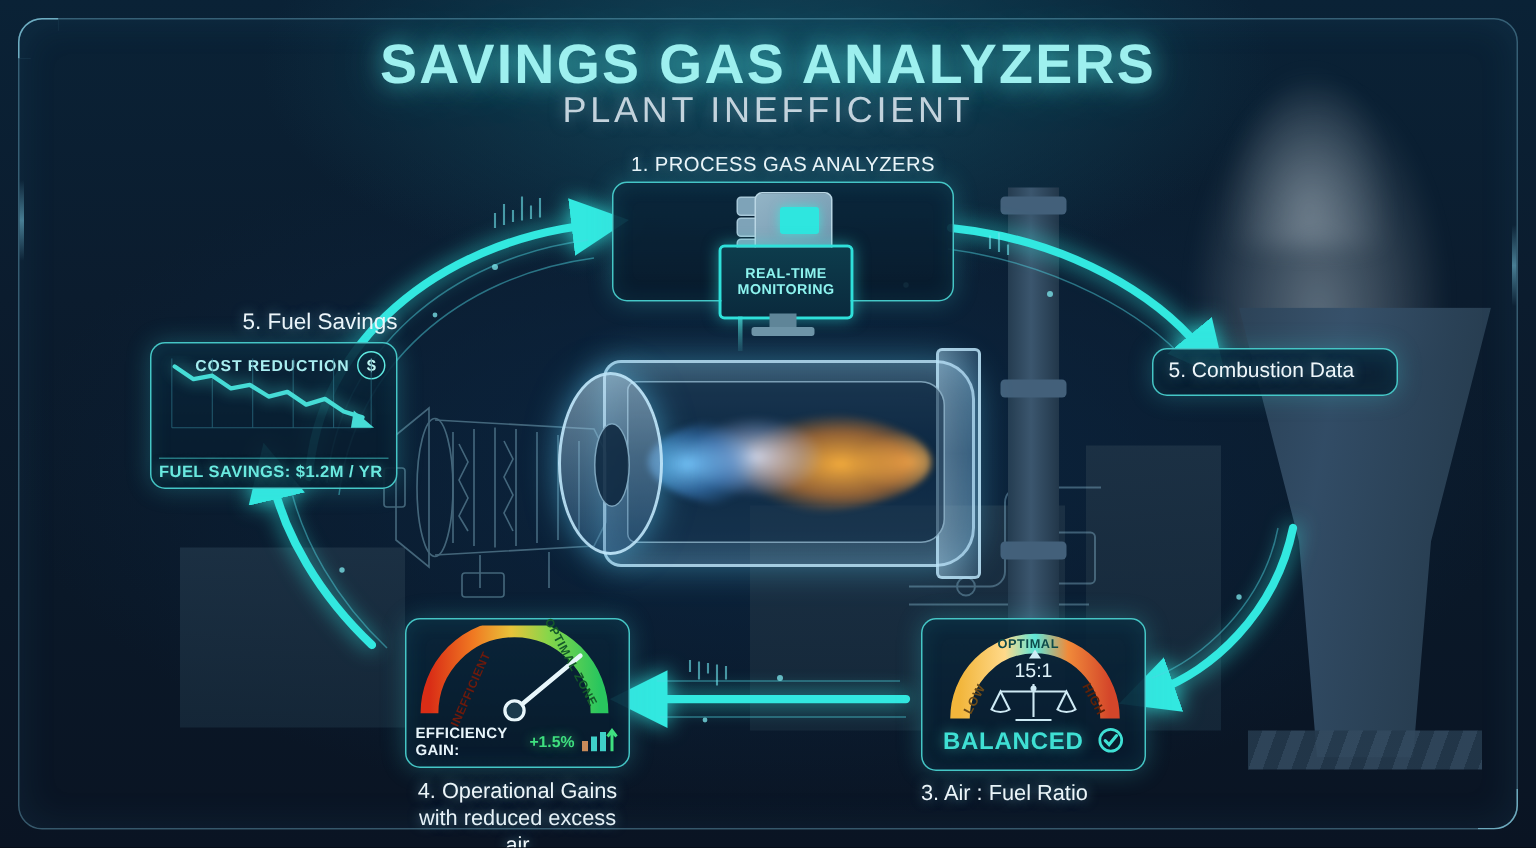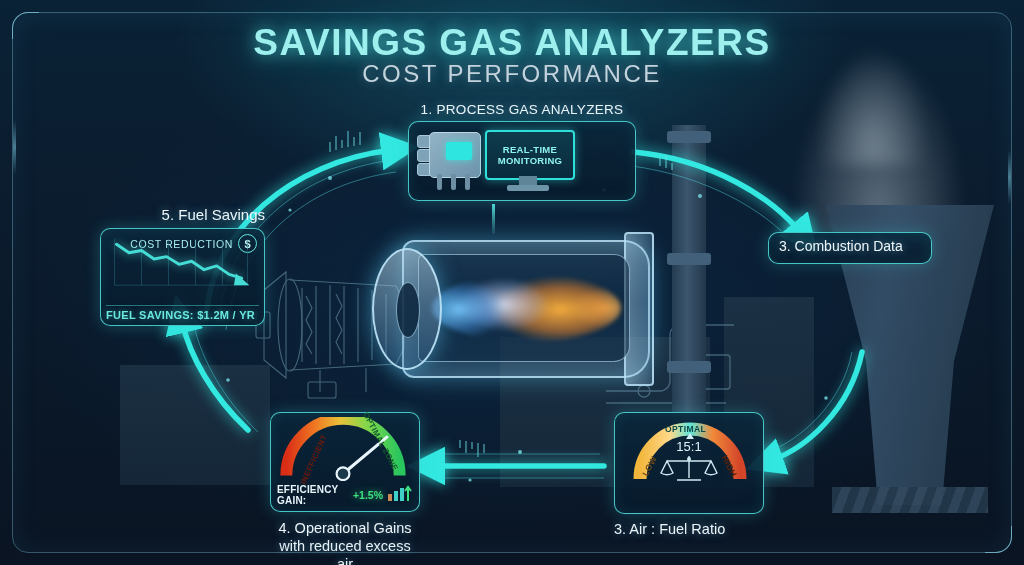--- a/index.html
+++ b/index.html
@@ -79,21 +79,21 @@
   
   .node{position:absolute;z-index:30;}
   .card{position:relative;border:1.5px solid rgba(80,228,225,.85);border-radius:10px;
     background:linear-gradient(180deg,rgba(10,38,58,.90),rgba(8,26,44,.92));
     box-shadow:0 0 16px rgba(60,210,215,.28),inset 0 0 14px rgba(40,160,180,.14);}
   .step-label{color:#eef6fa;font-size:15px;text-shadow:0 0 8px rgba(120,200,225,.6);}
 
   
   #node1{left:408px;top:102px;width:228px;}
   #node1 .step-label{display:block;text-align:center;margin-bottom:4px;font-size:13.5px;letter-spacing:.3px;}
-  .n1-box{display:flex;align-items:center;gap:6px;padding:6px 8px;height:66px;}
+  .n1-box{display:flex;align-items:center;gap:6px;padding:6px 8px;height:66px;flex-direction:column;}
   .analyzer{position:relative;width:62px;height:58px;}
   .an-body{position:absolute;left:12px;top:0;width:50px;height:44px;border-radius:5px;
     background:linear-gradient(145deg,#93b4c6,#6d93ab);border:1px solid #b9d6e4;}
   .an-screen{position:absolute;left:16px;top:9px;width:26px;height:18px;border-radius:2px;
     background:#2ee6df;box-shadow:0 0 7px rgba(60,230,220,.8);}
   .an-lug{position:absolute;left:0;width:13px;height:11px;border-radius:3px;background:#7ea3b8;border:1px solid #a7c7d8;}
   .an-lug.a{top:3px;}.an-lug.b{top:17px;}.an-lug.c{top:31px;}
   .an-cable{position:absolute;top:42px;width:5px;height:16px;background:#6d8ea3;border-radius:0 0 2px 2px;}
   .monitor{position:relative;width:86px;height:62px;}
   .mon-screen{position:absolute;left:0;top:0;width:86px;height:46px;border-radius:4px;
@@ -133,21 +133,21 @@
   .eff-row{position:absolute;left:6px;bottom:5px;right:6px;display:flex;align-items:center;gap:4px;}
   .eff-txt{color:#e8f5fb;font-size:10px;font-weight:bold;letter-spacing:.2px;}
   .eff-val{color:#3fe07f;font-size:10.5px;font-weight:bold;text-shadow:0 0 7px rgba(60,225,130,.7);}
   #node4 .step-label{display:block;text-align:center;margin-top:7px;font-size:14.5px;line-height:18px;}
 
   
   #node5{left:100px;top:206px;width:165px;}
   #node5 .step-label{display:block;margin:0 0 5px 4px;font-size:15px;text-align:right;}
   .n5-card{height:86px;padding:5px 7px;}
   .cost-hdr{display:flex;align-items:center;justify-content:flex-end;gap:5px;margin-bottom:1px;}
-  .cost-txt{color:#a9eef0;font-size:10.5px;font-weight:normal;letter-spacing:.6px;}
+  .cost-txt{color:#a9eef0;font-size:10.5px;font-weight:bold;letter-spacing:.6px;}
   .dollar{width:17px;height:17px;border-radius:50%;border:1.5px solid #5fe8e0;color:#bff6f3;
     font-size:11px;font-weight:bold;display:flex;align-items:center;justify-content:center;}
   .savings-bar{position:absolute;left:5px;right:5px;bottom:4px;border-top:1px solid rgba(70,210,210,.5);
     padding-top:3px;color:#6ae9df;font-size:11px;font-weight:bold;letter-spacing:.3px;text-align:left;
     text-shadow:0 0 7px rgba(70,225,215,.55);}
 </style>
 </head>
 <body>
 
 <div class="stage">
@@ -186,21 +186,21 @@
     <div class="tower"></div>
     <div class="tower-base"></div>
     <div class="stack">
       <div class="ring a"></div>
         <div class="ring b"></div>
         <div class="ring c"></div>
     </div>
   </div>
 
   <div class="title">SAVINGS GAS ANALYZERS</div>
-  <div class="subtitle">COST PERFORMANCE</div>
+  <div class="subtitle">PLANT INEFFICIENT</div>
 
   <div class="chamber">
     <div class="ch-feed"></div>
     <div class="ch-body"></div>
     <div class="ch-flange"></div>
     <div class="ch-inner">
       <div class="flame"></div>
     </div>
     <div class="ch-cap"></div>
   </div>
@@ -266,21 +266,21 @@
           </div>
         </div>
         <div class="mon-stand"></div>
           <div class="mon-foot"></div>
       </div>
     </div>
   </div>
 
   <div class="node" id="node2">
     <div class="card" style="padding-bottom:6px;">
-      <span class="step-label">3. Combustion Data</span>
+      <span class="step-label">5. Combustion Data</span>
     </div>
   </div>
 
   <div class="node" id="node3">
     <div class="card n3-card">
       <svg class="ratio-arc" viewBox="0 0 116 62">
         <defs>
           <linearGradient id="afg" x1="0" y1="0" x2="1" y2="0">
             <stop offset="0%" stop-color="#f2b63c"></stop>
               <stop offset="30%" stop-color="#ffd98a"></stop>
@@ -297,20 +297,29 @@
       <span class="arc-label" style="right:22px;top:48px;color:#5e2108;transform:rotate(62deg);">HIGH</span>
       <div class="ratio-num">15:1</div>
       <div class="scales">
         <svg width="60" height="30" viewBox="0 0 60 30">
           <g stroke="#cfeaf4" fill="none" stroke-width="1.4">
             <path d="M30 3 v22 M18 27 h24 M8 8 h44"></path>
             <path d="M8 8 L2 20 a8 5 0 0 0 12 0 Z M52 8 L46 20 a8 5 0 0 0 12 0 Z"></path>
           </g>
           <circle cx="30" cy="6" r="2" fill="#cfeaf4"></circle>
         </svg>
+      </div>
+      <div class="balanced">
+        <span>BALANCED</span>
+        <span class="chk">
+          <svg width="17" height="17" viewBox="0 0 17 17">
+            <circle cx="8.5" cy="8.5" r="7.3" fill="none" stroke="#3fe0d4" stroke-width="1.8"></circle>
+            <path d="M4.8 8.8 L7.4 11.4 L12.4 5.4" fill="none" stroke="#3fe0d4" stroke-width="2.1" stroke-linecap="round"></path>
+          </svg>
+        </span>
       </div>
     </div>
     <span class="step-label">3. Air : Fuel Ratio</span>
   </div>
 
   <div class="node" id="node4">
     <div class="card n4-card">
       <svg viewBox="0 0 144 70" style="position:absolute;left:6px;top:4px;width:132px;height:64px;">
         <defs>
           <linearGradient id="eg" x1="0" y1="0" x2="1" y2="0">

